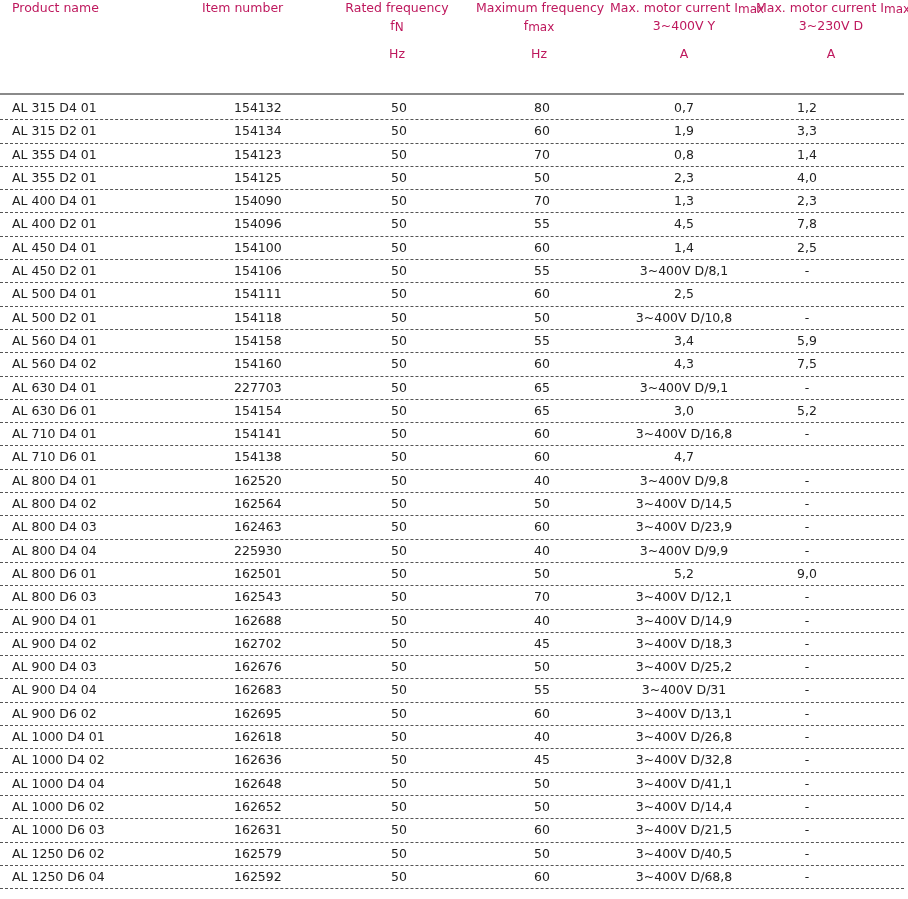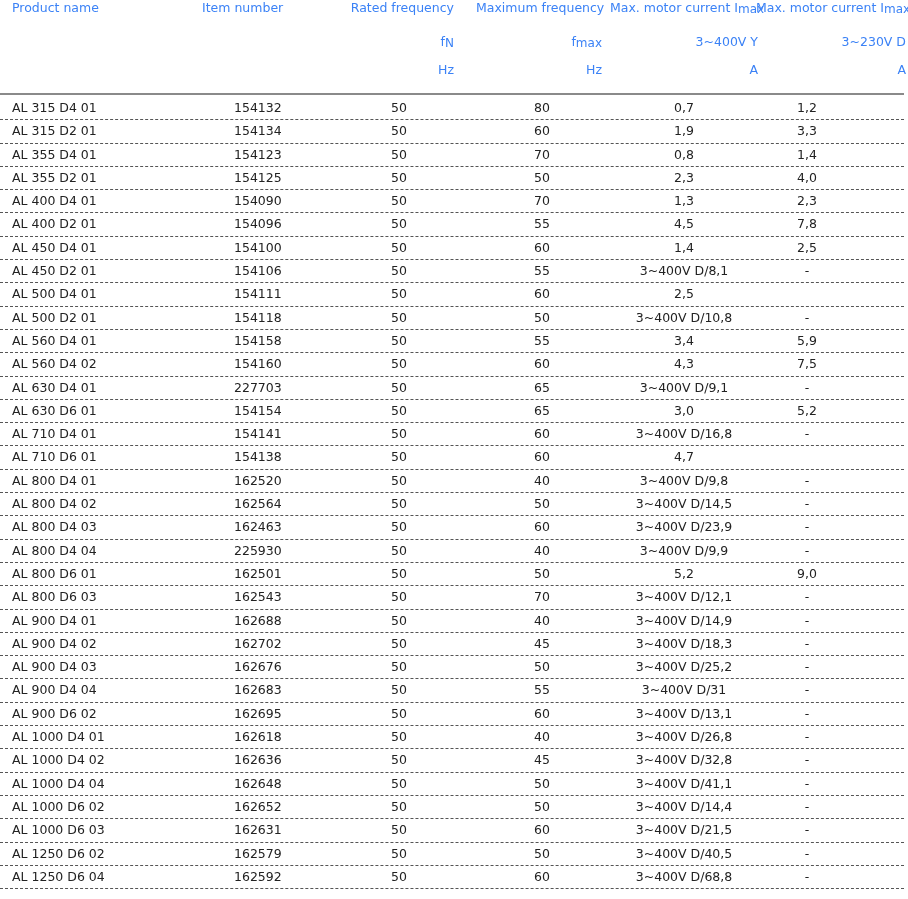--- a/index.html
+++ b/index.html
@@ -6,26 +6,26 @@
   body {
     width: 908px; height: 899px; overflow: hidden;
     font-family: "DejaVu Sans", "Liberation Sans", sans-serif;
     color: #2b2b2b;
     font-size: 12.5px;
     position: relative;
   }
   .table-wrap { position: absolute; left: 0; top: 0; width: 904px; }
   .header {
     position: relative; height: 109px;
-    color: #3b82f6; font-size: 12.5px;
+    color: #be185d; font-size: 12.5px;
   }
-  .hcell { position: absolute; top: 0; text-align: right; line-height: 16px; }
+  .hcell { position: absolute; top: 0; text-align: center; line-height: 16px; }
   .hcell .line { display: block; white-space: nowrap; }
   .hcell .l1 { height: 16px; }
-  .hcell .l2 { height: 16px; margin-top: 18px; }
+  .hcell .l2 { height: 16px; margin-top: 2px; }
   .hcell .l3 { margin-top: 12px; }
   .sub { font-size: 12px; vertical-align: -1px; }
   .h-product { left: 12px; text-align: left; }
   .h-item { left: 202px; text-align: left; }
   .h-rated { left: 340px; width: 114px; }
   .h-max { left: 476px; width: 126px; }
   .h-y { left: 610px; width: 148px; }
   .h-d { left: 756px; width: 150px; }
   .header-rule {
     position: absolute; left: 0; right: 0; top: 93px; height: 0;

